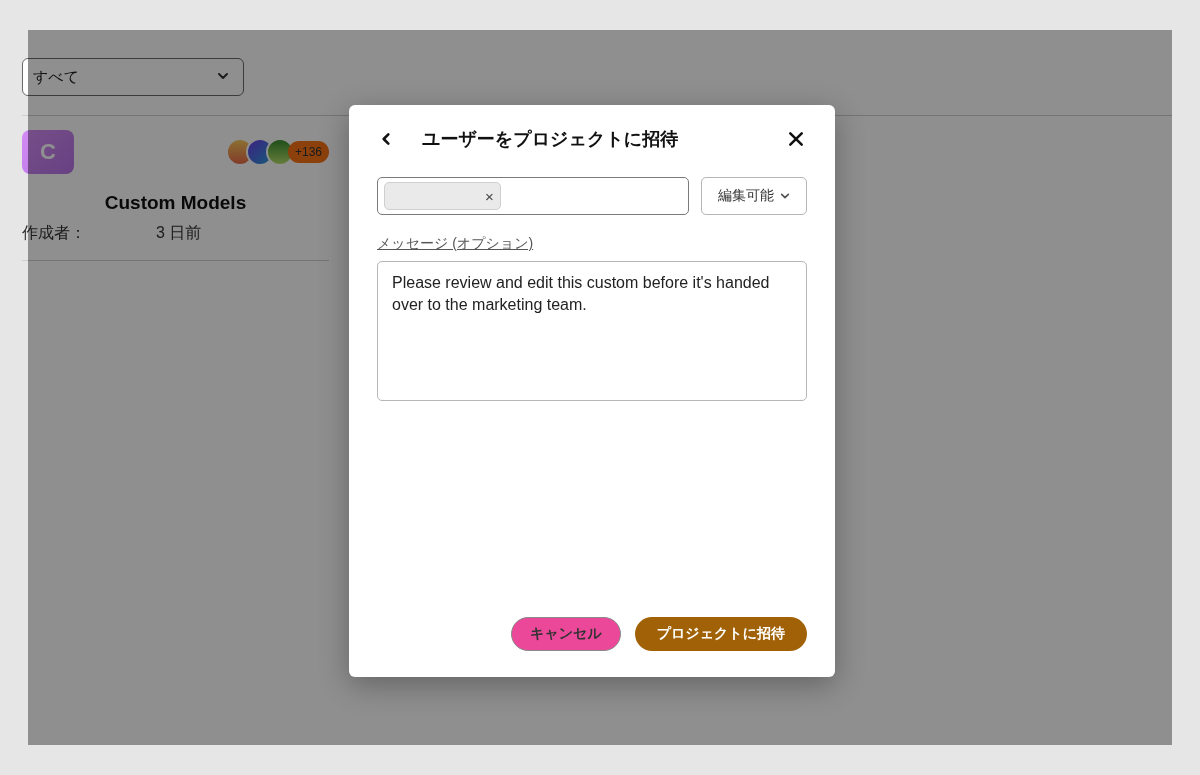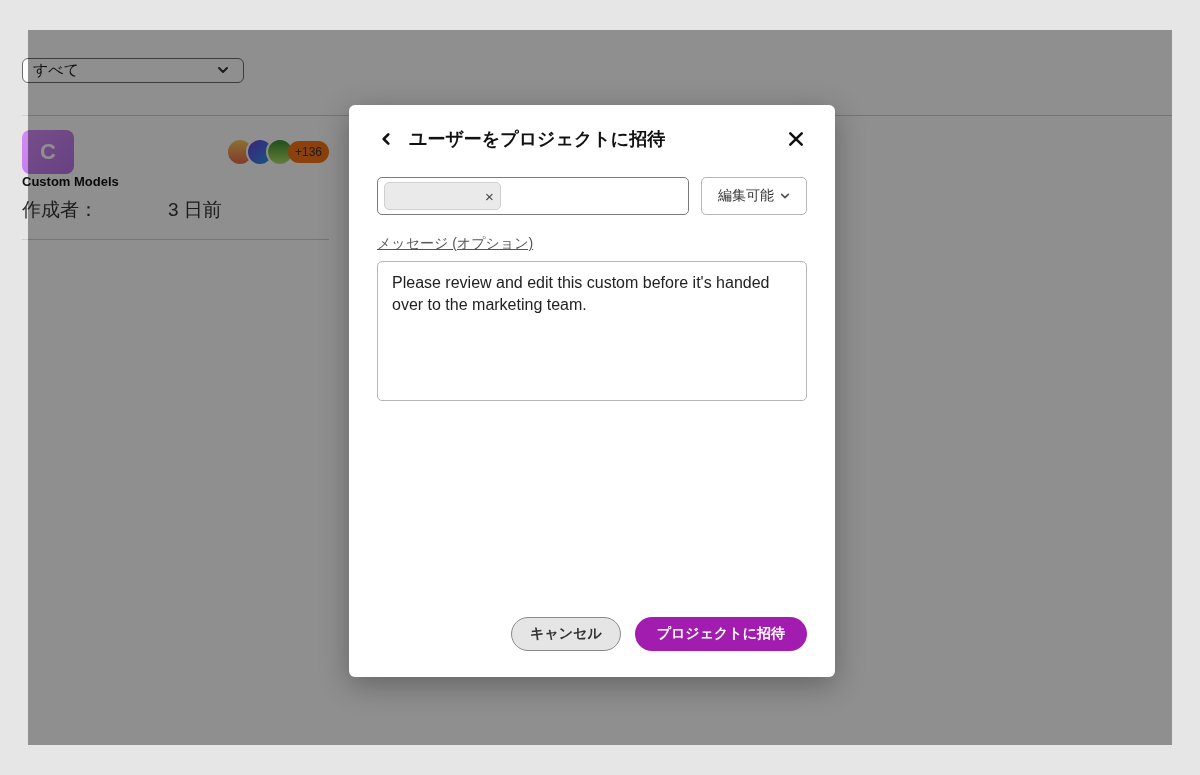--- a/index.html
+++ b/index.html
@@ -22,21 +22,21 @@
 .dimmer {
   position: absolute;
   inset: 0;
   background: rgba(0,0,0,0.44);
 }
 .filter-select {
   position: absolute;
   top: 28px;
   left: -6px;
   width: 222px;
-  height: 25px;
+  height: 38px;
   border: 1px solid #6b6b6b;
   border-radius: 6px;
   display: flex;
   align-items: center;
   justify-content: space-between;
   padding: 0 12px 0 10px;
   font-size: 15px;
   color: #222;
   background: #fff;
 }
@@ -91,31 +91,32 @@
 .av3 { background: linear-gradient(180deg,#3a8b2f,#b5e06a); }
 .overflow-badge {
   margin-left: -6px;
   background: #f97316;
   color: #333;
   font-size: 12px;
   padding: 4px 7px;
   border-radius: 12px;
 }
 .card-title {
-  font-size: 13px;
+  font-size: 19px;
   font-weight: 700;
   color: #111;
-  margin-top: 0;
+  margin-top: 18px;
+  text-align: center;
 }
 .card-meta {
   display: flex;
   align-items: flex-end;
   gap: 4px;
   margin-top: 8px;
-  font-size: 19px;
+  font-size: 16px;
   color: #333;
 }
 .author-pill {
   width: 62px;
   height: 22px;
   background: #fff;
   border-radius: 11px;
 }
 .card-divider {
   margin-top: 16px;
@@ -139,21 +140,21 @@
   flex-direction: column;
 }
 .modal-header {
   display: flex;
   align-items: center;
   justify-content: space-between;
 }
 .modal-title-wrap {
   display: flex;
   align-items: center;
-  gap: 14px;
+  gap: 27px;
 }
 .back-btn {
   width: 18px; height: 18px;
   display: flex; align-items: center; justify-content: center;
   cursor: pointer;
 }
 .modal-title {
   font-size: 18px;
   font-weight: 700;
   color: #111;
@@ -241,26 +242,26 @@
   border-radius: 17px;
   padding: 0 18px;
   font-size: 14px;
   display: flex;
   align-items: center;
   justify-content: center;
   cursor: pointer;
   font-weight: 600;
 }
 .btn-secondary {
-  background: #e5e5e5;
+  background: #ec4899;
   border: 1.5px solid #8a8a8a;
   color: #333;
 }
 .btn-primary {
-  background: #a21caf;
+  background: #a16207;
   border: none;
   color: #fff;
   padding: 0 22px;
 }
 svg { display: block; }
 </style>
 </head>
 <body>
 
 <div class="outer">

